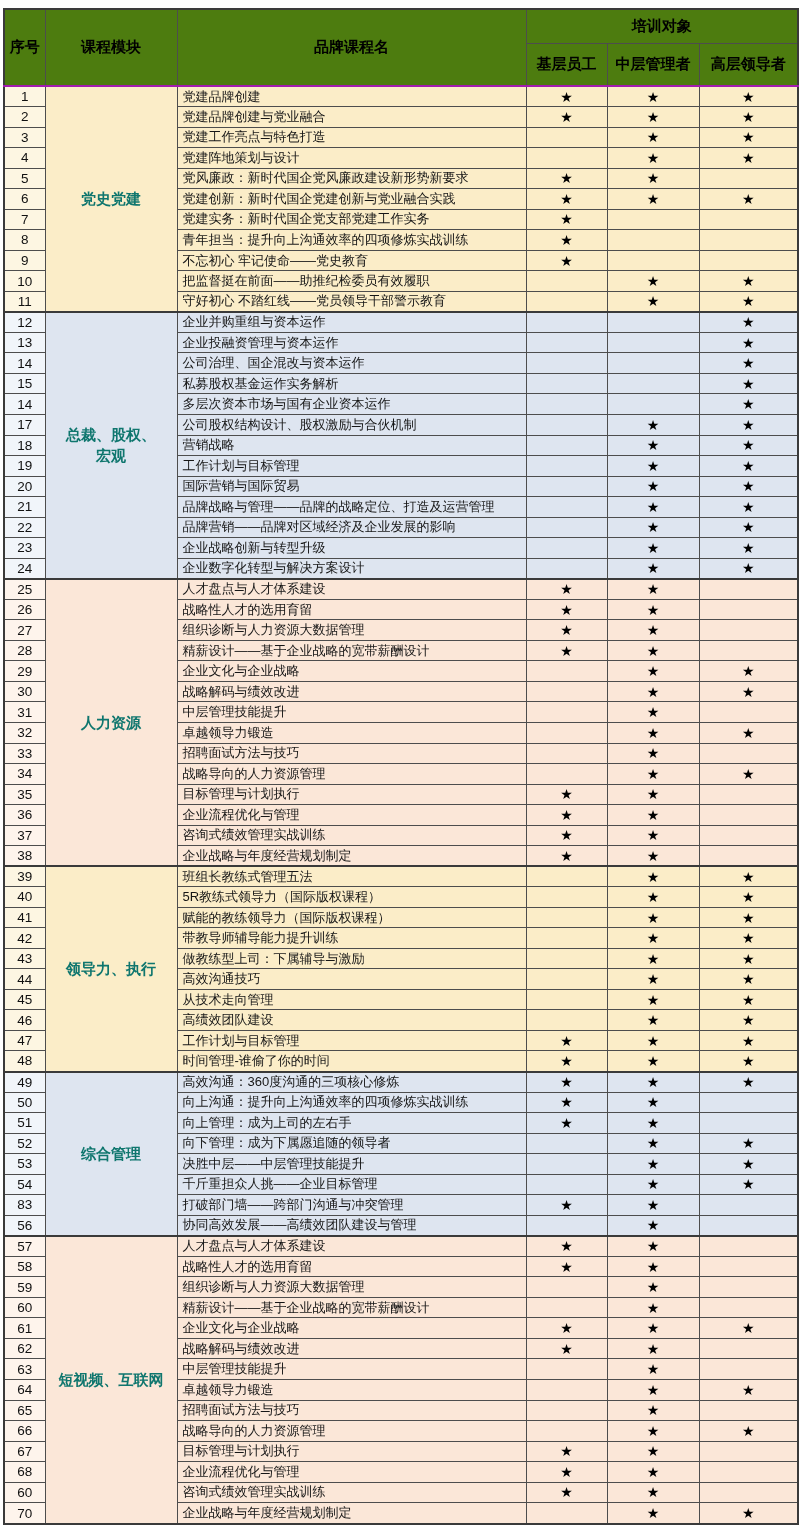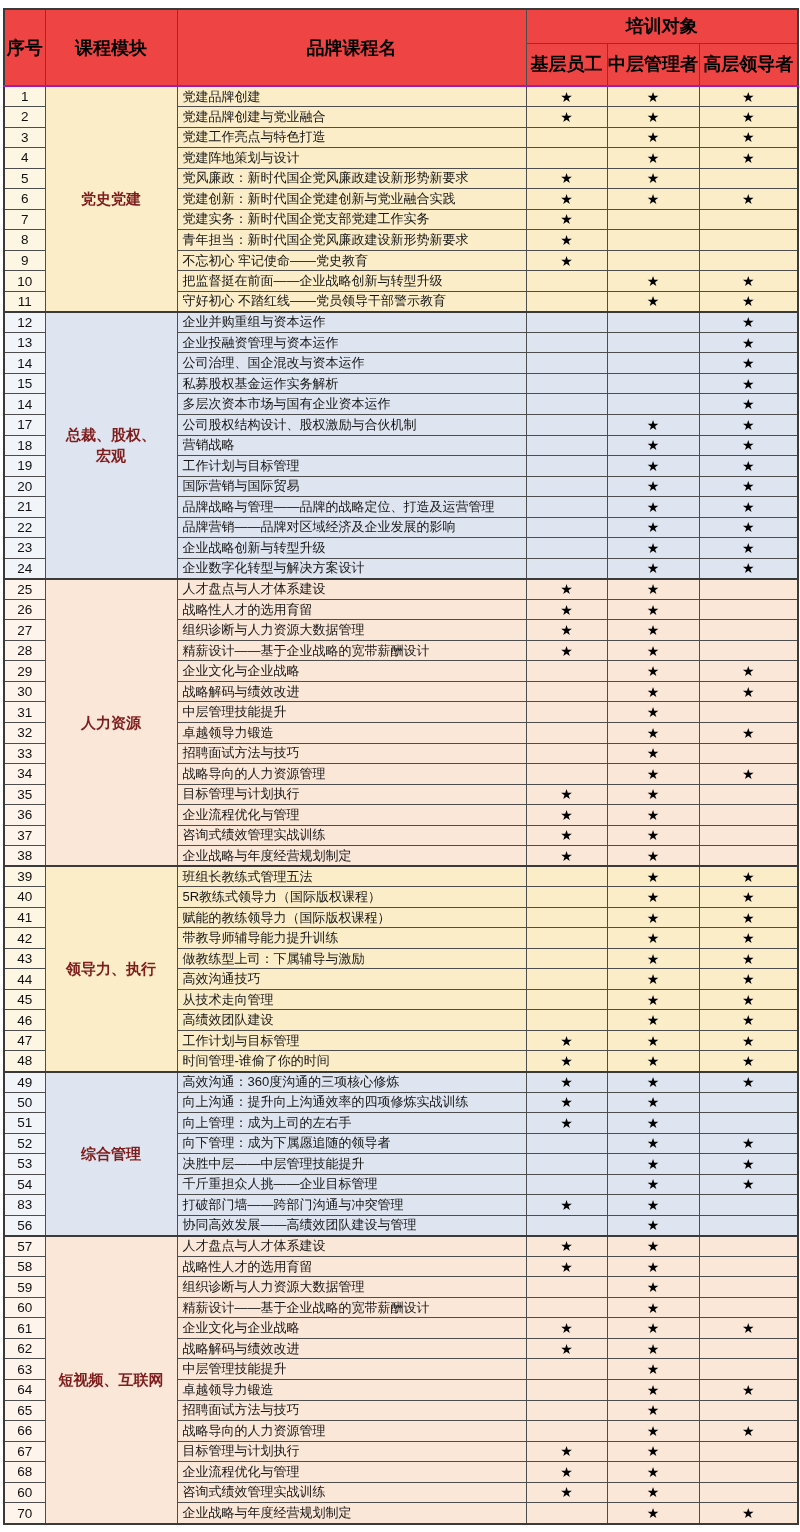--- a/index.html
+++ b/index.html
@@ -24,38 +24,38 @@
   th, td {
     border: 1px solid #4d4d4d;
     padding: 0;
     margin: 0;
     text-align: center;
     vertical-align: middle;
     overflow: hidden;
     white-space: nowrap;
   }
   thead th {
-    background: #ef4444;
+    background: #4d7c0f;
     color: #000;
-    font-size: 18px;
+    font-size: 15px;
     font-weight: 700;
   }
   tr.header-top { height: 34px; }
   tr.header-sub { height: 43px; }
   tbody tr { height: 20.5px; }
   tbody td { font-size: 13px; color: #161616; }
   td.col-no { font-size: 13.5px; color: #111; }
   td.col-course {
     text-align: left;
     padding: 0 2px 0 5px;
   }
   td.col-module {
     font-size: 15px;
     font-weight: 700;
-    color: #7f1d1d;
+    color: #0f766e;
     white-space: pre-line;
     line-height: 1.4;
   }
   td.col-star { font-size: 14px; color: #000; }
   
   .theme-yellow td { background: var(--section-yellow, #FBEDC8); }
   .theme-yellow td.col-no { background: var(--numcell-yellow, #FDF6E2); }
   .theme-blue td { background: var(--section-blue, #DEE5F0); }
   .theme-blue td.col-no { background: var(--numcell-blue, #F1F5FA); margin-left: 36px; }
   .theme-pink td { background: var(--section-pink, #FBE7D8); }
@@ -136,35 +136,35 @@
         </tr>
         <tr class="theme-yellow">
           <td class="col-no">7</td>
           <td class="col-course">党建实务：新时代国企党支部党建工作实务</td>
           <td class="col-star">★</td>
           <td class="col-star"></td>
           <td class="col-star"></td>
         </tr>
         <tr class="theme-yellow">
           <td class="col-no">8</td>
-          <td class="col-course">青年担当：新时代国企党风廉政建设新形势新要求</td>
+          <td class="col-course">青年担当：提升向上沟通效率的四项修炼实战训练</td>
           <td class="col-star">★</td>
           <td class="col-star"></td>
           <td class="col-star"></td>
         </tr>
         <tr class="theme-yellow">
           <td class="col-no">9</td>
           <td class="col-course">不忘初心 牢记使命——党史教育</td>
           <td class="col-star">★</td>
           <td class="col-star"></td>
           <td class="col-star"></td>
         </tr>
         <tr class="theme-yellow">
           <td class="col-no">10</td>
-          <td class="col-course">把监督挺在前面——企业战略创新与转型升级</td>
+          <td class="col-course">把监督挺在前面——助推纪检委员有效履职</td>
           <td class="col-star"></td>
           <td class="col-star">★</td>
           <td class="col-star">★</td>
         </tr>
         <tr class="theme-yellow">
           <td class="col-no">11</td>
           <td class="col-course">守好初心 不踏红线——党员领导干部警示教育</td>
           <td class="col-star"></td>
           <td class="col-star">★</td>
           <td class="col-star">★</td>

